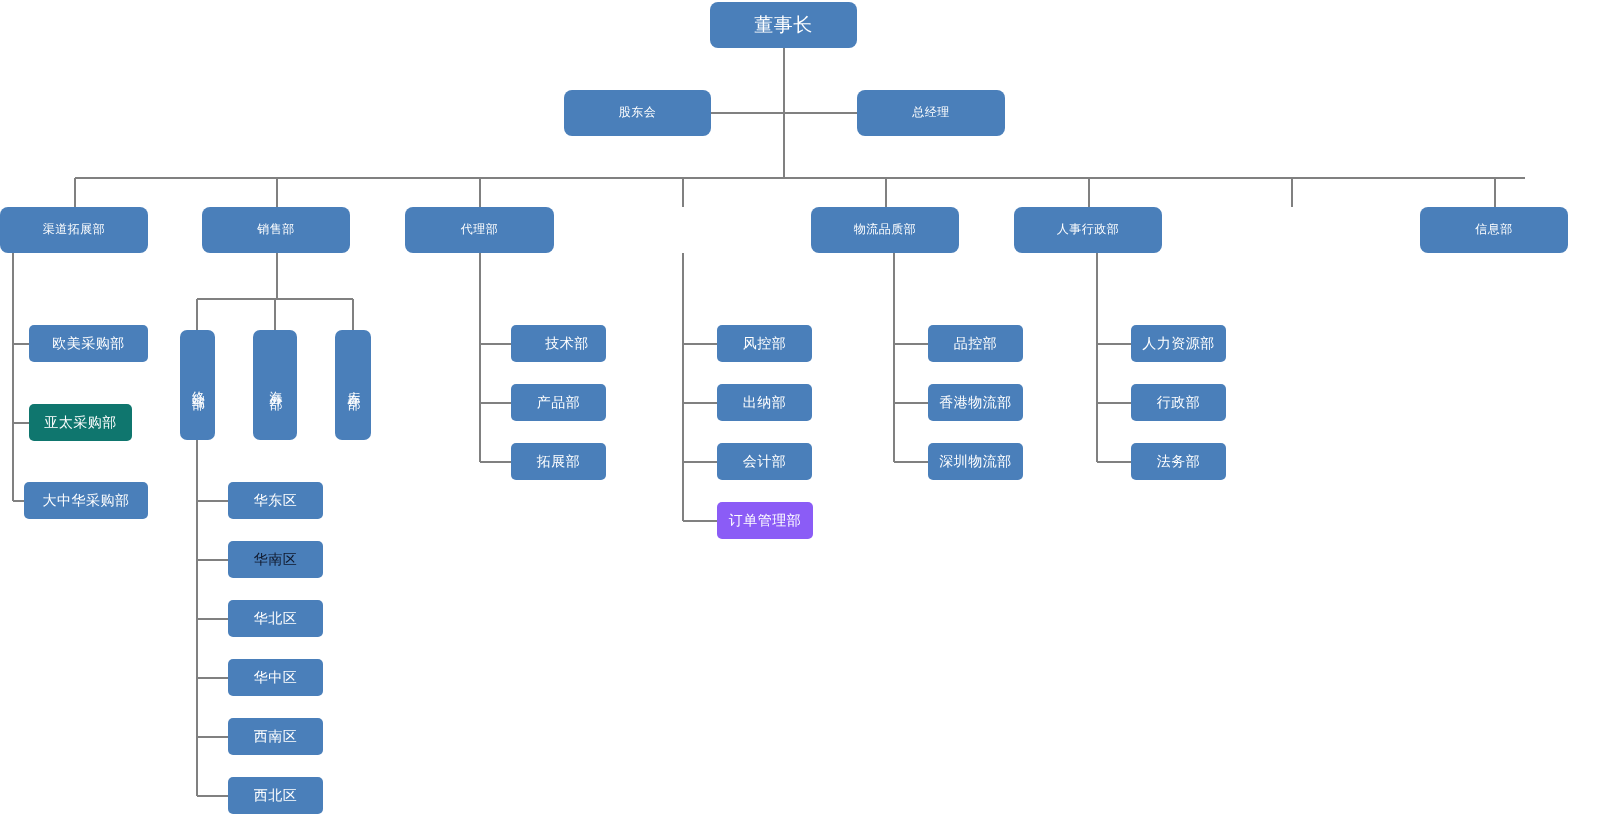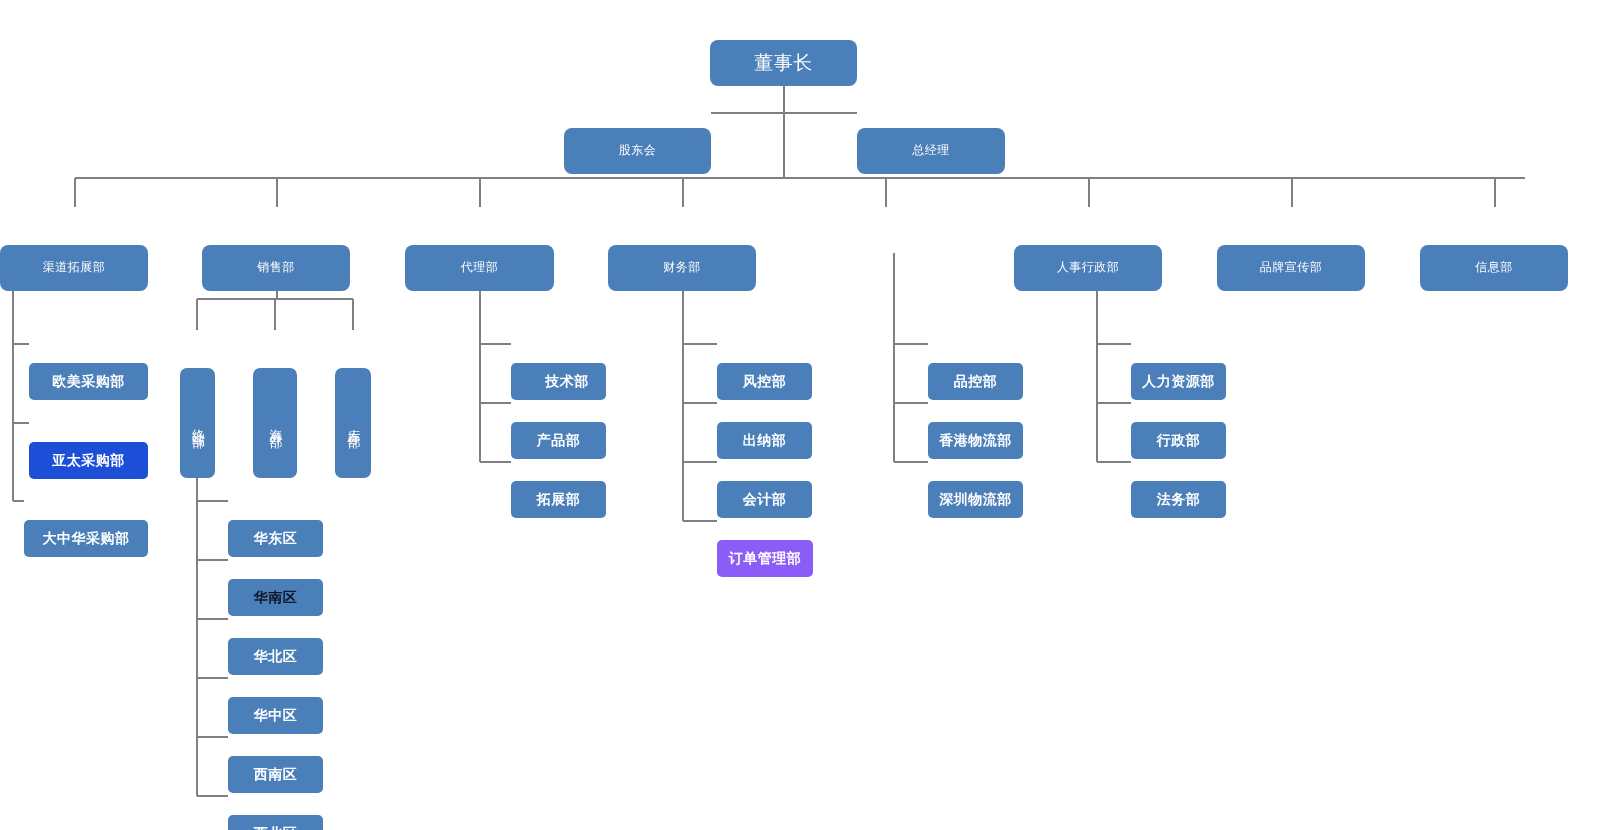--- a/index.html
+++ b/index.html
@@ -32,25 +32,24 @@
     background: #4a7fba;
     border-radius: 7px;
     color: #ffffff;
     display: flex;
     align-items: center;
     justify-content: center;
     text-align: center;
     line-height: 1.15;
     letter-spacing: 0.5px;
     user-select: none;
-    margin-top: 38px;
   }
   .node.lvl0 { font-size: 19px; border-radius: 8px; }
   .node.lvl1 { font-size: 12px; border-radius: 8px; }
-  .node.lvl2 { font-size: 14px; border-radius: 5px; font-weight: bold; }
+  .node.lvl2 { font-size: 14px; border-radius: 5px; }
   .node.vertical {
     writing-mode: vertical-rl;
     text-orientation: upright;
     letter-spacing: 3px;
     font-size: 13px;
     border-radius: 7px;
   }
   .node.region { font-size: 14px; }
 </style>
 </head>
@@ -118,27 +117,26 @@
     </g>
   </svg>
 
   <div class="node lvl0" style="left: 710px; top: 2px; width: 147px; height: 46px; background: rgb(74, 127, 186); color: rgb(255, 255, 255);">董事长</div>
   <div class="node lvl1" style="left: 564px; top: 90px; width: 147px; height: 46px; background: rgb(74, 127, 186); color: rgb(255, 255, 255);">股东会</div>
   <div class="node lvl1" style="left: 857px; top: 90px; width: 148px; height: 46px; background: rgb(74, 127, 186); color: rgb(255, 255, 255);">总经理</div>
 
   <div class="node lvl1" style="left: 0px; top: 207px; width: 148px; height: 46px; background: rgb(74, 127, 186); color: rgb(255, 255, 255);">渠道拓展部</div>
   <div class="node lvl1" style="left: 202px; top: 207px; width: 148px; height: 46px; background: rgb(74, 127, 186); color: rgb(255, 255, 255);">销售部</div>
   <div class="node lvl1" style="left: 405px; top: 207px; width: 149px; height: 46px; background: rgb(74, 127, 186); color: rgb(255, 255, 255);">代理部</div>
-  <div class="node lvl1" style="left: 608px; top: 207px; width: 148px; height: 46px; background: rgb(74, 127, 186); color: rgb(255, 255, 255);">财务部</div>
+  <div class="node lvl1" style="left: 811px; top: 207px; width: 148px; height: 46px; background: rgb(74, 127, 186); color: rgb(255, 255, 255);">物流品质部</div>
   <div class="node lvl1" style="left: 1014px; top: 207px; width: 148px; height: 46px; background: rgb(74, 127, 186); color: rgb(255, 255, 255);">人事行政部</div>
-  <div class="node lvl1" style="left: 1217px; top: 207px; width: 148px; height: 46px; background: rgb(74, 127, 186); color: rgb(255, 255, 255);">品牌宣传部</div>
   <div class="node lvl1" style="left: 1420px; top: 207px; width: 148px; height: 46px; background: rgb(74, 127, 186); color: rgb(255, 255, 255);">信息部</div>
 
   <div class="node lvl2" style="left: 29px; top: 325px; width: 119px; height: 37px; background: rgb(74, 127, 186); color: rgb(255, 255, 255);">欧美采购部</div>
-  <div class="node lvl2" style="left: 29px; top: 404px; width: 119px; height: 37px; background: #1d4ed8; color: rgb(255, 255, 255);">亚太采购部</div>
+  <div class="node lvl2" style="left: 29px; top: 404px; width: 103px; height: 37px; background: #0f766e; color: rgb(255, 255, 255);">亚太采购部</div>
   <div class="node lvl2" style="left: 24px; top: 482px; width: 124px; height: 37px; background: rgb(74, 127, 186); color: rgb(255, 255, 255);">大中华采购部</div>
 
   <div class="node vertical" style="left: 180px; top: 330px; width: 35px; height: 110px; background: rgb(74, 127, 186); color: rgb(255, 255, 255);">终端部</div>
   <div class="node vertical" style="left: 253px; top: 330px; width: 44px; height: 110px; background: rgb(74, 127, 186); color: rgb(255, 255, 255);">海外部</div>
   <div class="node vertical" style="left: 335px; top: 330px; width: 36px; height: 110px; background: rgb(74, 127, 186); color: rgb(255, 255, 255);">库存部</div>
 
   <div class="node lvl2 region" style="left: 228px; top: 482px; width: 95px; height: 37px; background: rgb(74, 127, 186); color: rgb(255, 255, 255);">华东区</div>
   <div class="node lvl2 region" style="left: 228px; top: 541px; width: 95px; height: 37px; background: rgb(74, 127, 186); color: #0f172a;">华南区</div>
   <div class="node lvl2 region" style="left: 228px; top: 600px; width: 95px; height: 37px; background: rgb(74, 127, 186); color: rgb(255, 255, 255);">华北区</div>
   <div class="node lvl2 region" style="left: 228px; top: 659px; width: 95px; height: 37px; background: rgb(74, 127, 186); color: rgb(255, 255, 255);">华中区</div>

